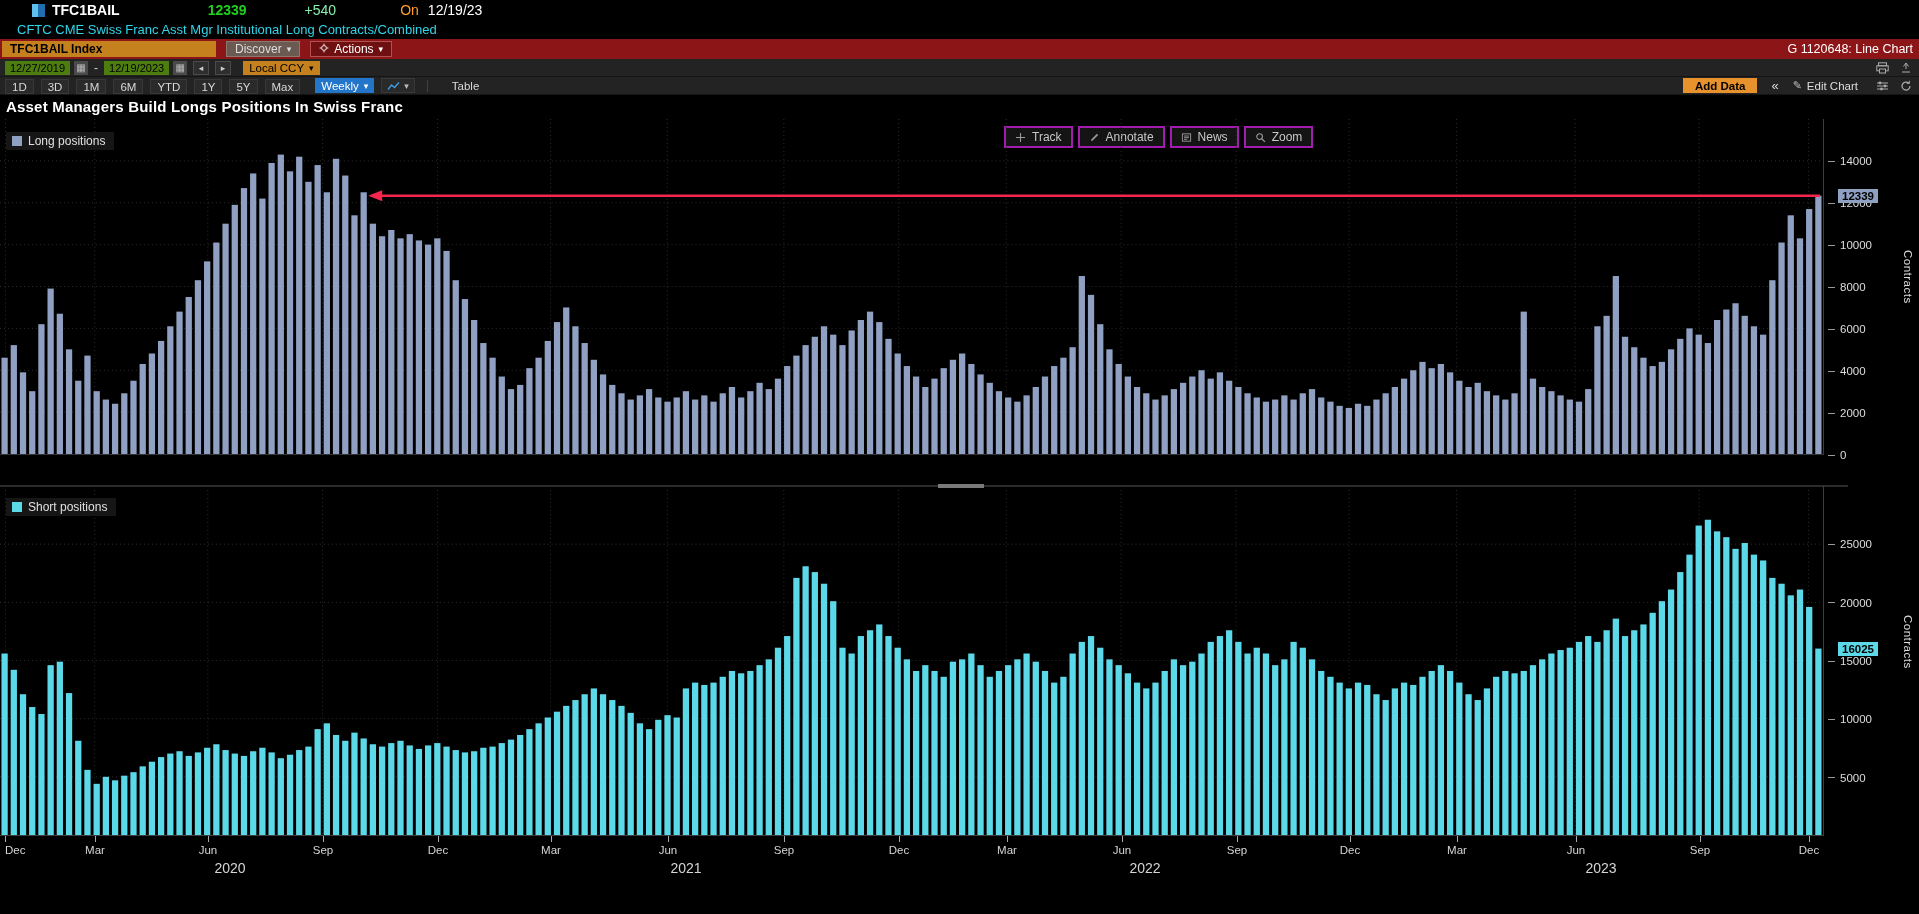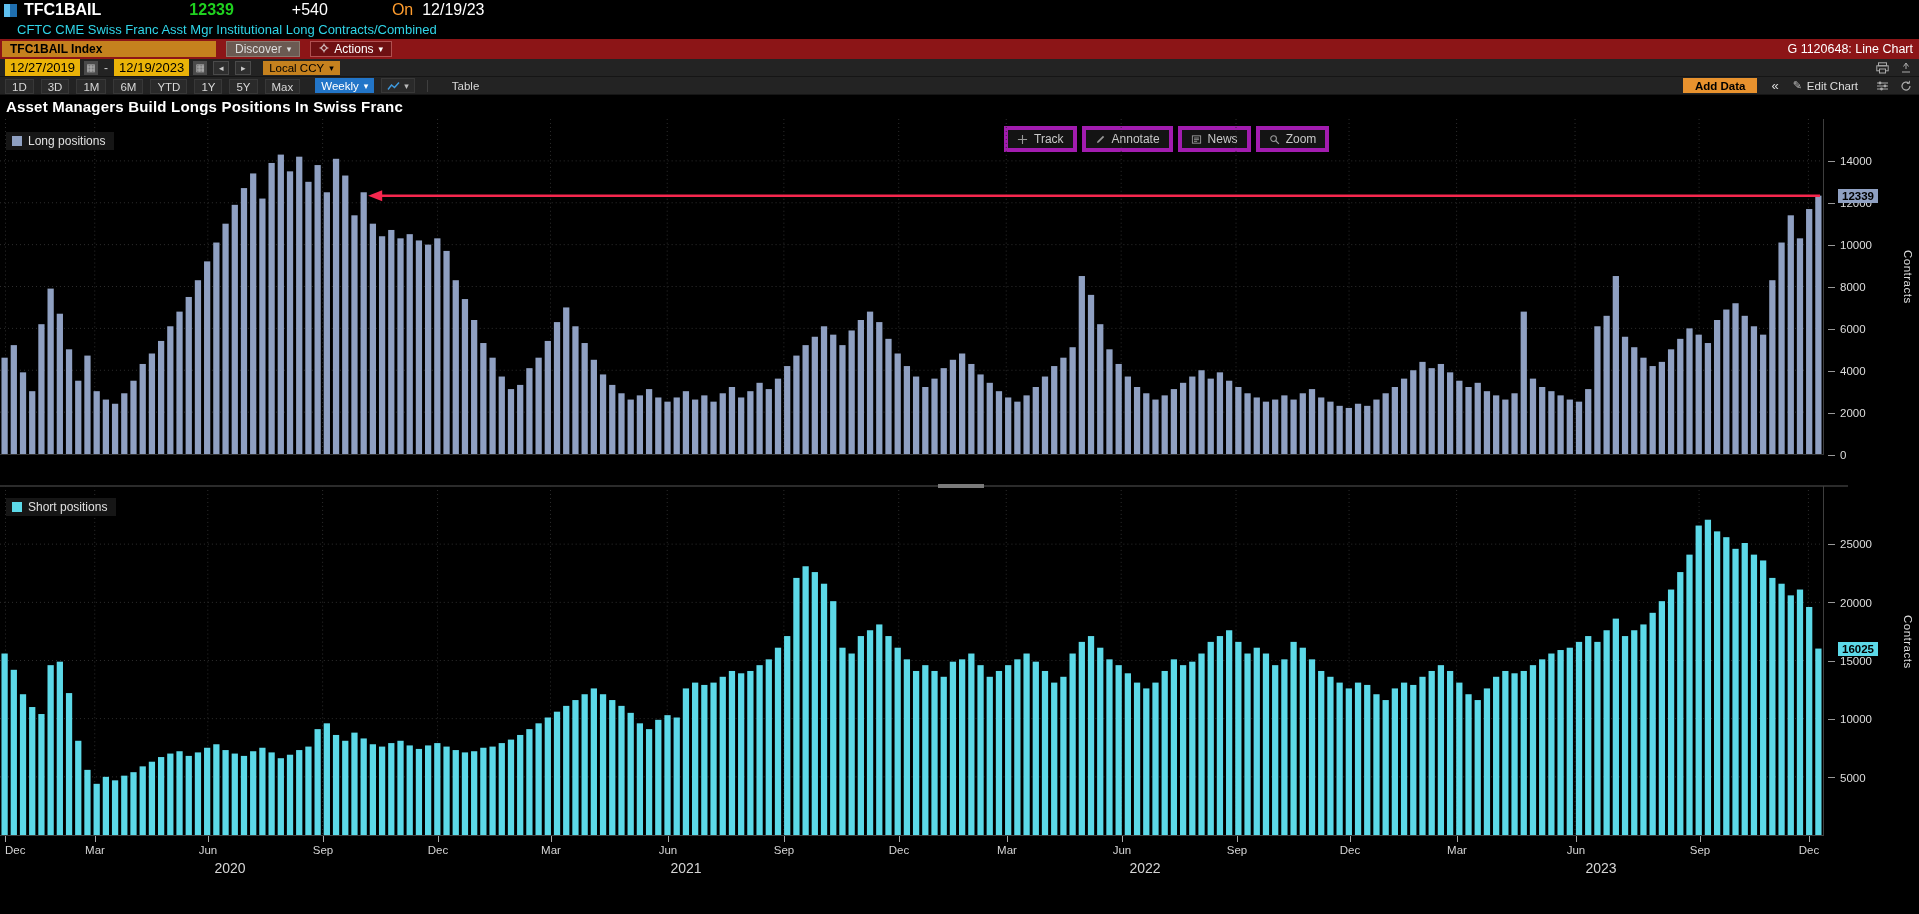--- a/index.html
+++ b/index.html
@@ -1,44 +1,44 @@
 <!DOCTYPE html>
 <html><head>
 <meta charset="utf-8">
 <style>
   * { margin:0; padding:0; box-sizing:border-box; }
   html,body { background:#000; }
   body { font-family:"Liberation Sans", sans-serif; }
   .screen { position:relative; width:1919px; height:914px; background:#000; overflow:hidden; color:#e8e8e8; }
 
   
-  .hrow1 { position:absolute; left:0; top:0; right:0; height:20px; display:flex; align-items:center; font-size:16px; }
+  .hrow1 { position:absolute; left:0; top:0; right:0; height:20px; display:flex; align-items:center; font-size:14px;padding-left:28px; }
   .secicon { width:13px; height:13px; margin-left:4px; background:linear-gradient(90deg,#5fc0f0 0 50%,#1f6fb0 50%); }
   .ticker { font-weight:bold; color:#fff; margin-left:7px; }
   .last { color:#1fd11f; margin-left:88px; font-weight:bold; }
-  .chg { color:#ffffff; margin-left:58px; }
+  .chg { color:#86efac; margin-left:58px; }
   .onlbl { color:#ff9d2e; margin-left:64px; }
   .hdate { color:#fff; margin-left:9px; }
   .hrow2 { position:absolute; left:17px; top:20px; height:19px; font-size:13px; color:#2fd5e8; display:flex; align-items:center; }
 
   
   .cmdbar { position:absolute; left:0; top:39px; right:0; height:20px; background:#8c1517; display:flex; align-items:center; gap:10px; padding:0 6px 0 2px; }
   .secfield { background:#c5811e; color:#000; font-size:12px; font-weight:bold; padding:2px 8px; width:214px; height:16px; line-height:12px; }
   .chip { display:inline-flex; align-items:center; gap:5px; font-size:12px; padding:1px 8px; height:16px; }
   .chip-discover { background:#6b5a52; color:#ddd; border:1px solid #8a7a70; }
   .chip-actions { background:#6e1012; color:#fff; border:1px solid #b05050; }
   .chip .caret { font-size:9px; color:inherit; }
   .flex1 { flex:1; }
   .cmdright { color:#fff; font-size:12.5px; }
 
   
   .tbrow { position:absolute; left:0; right:0; background:#232323; display:flex; align-items:center; border-bottom:1px solid #151515; }
   .tba { top:59px; height:18px; padding:0 5px; gap:4px; }
   .tbb { top:77px; height:18px; padding:0 5px; gap:4px; }
-  .datefield { background:#eab308; color:#000; font-size:13px; padding:1px 5px; }
+  .datefield { background:#4d7c0f; color:#000; font-size:11px; padding:1px 5px; }
   .calbox { background:#4a4a4a; color:#bbb; font-size:10px; width:14px; height:14px; display:inline-flex; align-items:center; justify-content:center; }
   .rangesep { color:#ccc; font-size:12px; margin:0 2px; }
   .navbtn { width:16px; height:14px; background:#2e2e2e; border:1px solid #4a4a4a; color:#ccc; font-size:9px; display:inline-flex; align-items:center; justify-content:center; margin-left:2px; }
   .ccy { margin-left:8px; background:#c5811e; color:#000; font-size:11.5px; padding:1px 6px; display:inline-flex; gap:5px; align-items:center; }
   .ccy .caret { font-size:9px; }
   .pbtn { font-size:11.5px; color:#d8d8d8; background:#2a2a2a; border:1px solid #383838; padding:0 6px; margin-right:7px; height:15px; display:inline-flex; align-items:center; }
   .freq { background:#2275c8; color:#fff; font-size:11.5px; padding:0 6px; height:15px; display:inline-flex; align-items:center; gap:5px; margin-left:4px; }
   .freq .caret { font-size:9px; }
   .charttype { background:#2a2a2a; border:1px solid #383838; height:15px; display:inline-flex; align-items:center; gap:4px; padding:0 5px; margin-left:3px; color:#bbb; }
   .charttype .caret { font-size:9px; }
@@ -47,21 +47,21 @@
   .adddata { background:#e8922e; color:#000; font-size:11.5px; font-weight:bold; padding:1px 12px; height:15px; display:inline-flex; align-items:center; }
   .collapse { color:#ddd; font-size:13px; margin:0 10px; }
   .editchart { display:inline-flex; align-items:center; gap:5px; color:#ddd; font-size:11.5px; margin-right:8px; }
   .editchart .pencil { color:#bbb; font-size:11px; }
   .icobtn { width:16px; height:14px; display:inline-flex; align-items:center; justify-content:center; margin-left:4px; }
 
   
   .chartarea { position:absolute; left:0; top:95px; right:0; bottom:23px; background:#000; }
   .ctitle { position:absolute; left:6px; top:3px; font-size:15px; font-weight:bold; color:#fff; letter-spacing:.2px; }
   .floattb { position:absolute; left:1004px; top:31px; display:flex; gap:5px; }
-  .ftbtn { display:inline-flex; align-items:center; gap:6px; background:#141414; border:4px solid #a21caf; color:#c8c8c8; font-size:12px; padding:2px 9px; }
+  .ftbtn { display:inline-flex; align-items:center; gap:6px; background:#141414; border:2px solid #a21caf; color:#c8c8c8; font-size:12px; padding:2px 9px; }
   .fticon { display:inline-flex; }
 
   .plot { position:absolute; left:0; border-right:1px solid #3e3e3e; }
   .plot-long { top:24px; width:1824px; height:336px; border-bottom:1px solid #333; }
   .plot-short { top:391px; width:1824px; height:350px; border-bottom:1px solid #3e3e3e; }
 
   .legend { position:absolute; display:flex; align-items:center; gap:6px; background:#161616; padding:2px 9px 2px 6px; font-size:12px; color:#e0e0e0; }
   .legend-long { left:6px; top:37px; }
   .legend-short { left:6px; top:403px; }
   .sw { width:10px; height:10px; display:inline-block; }

